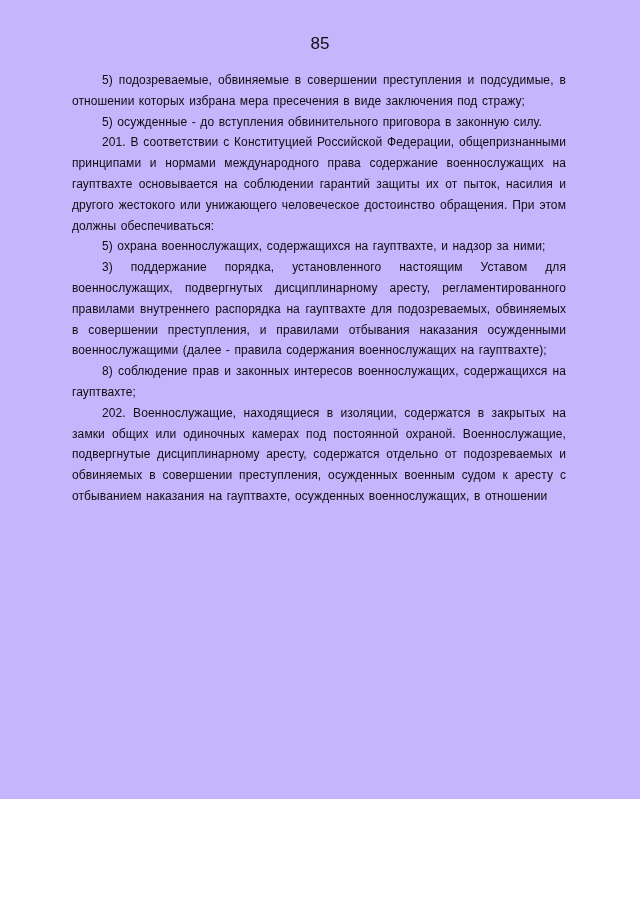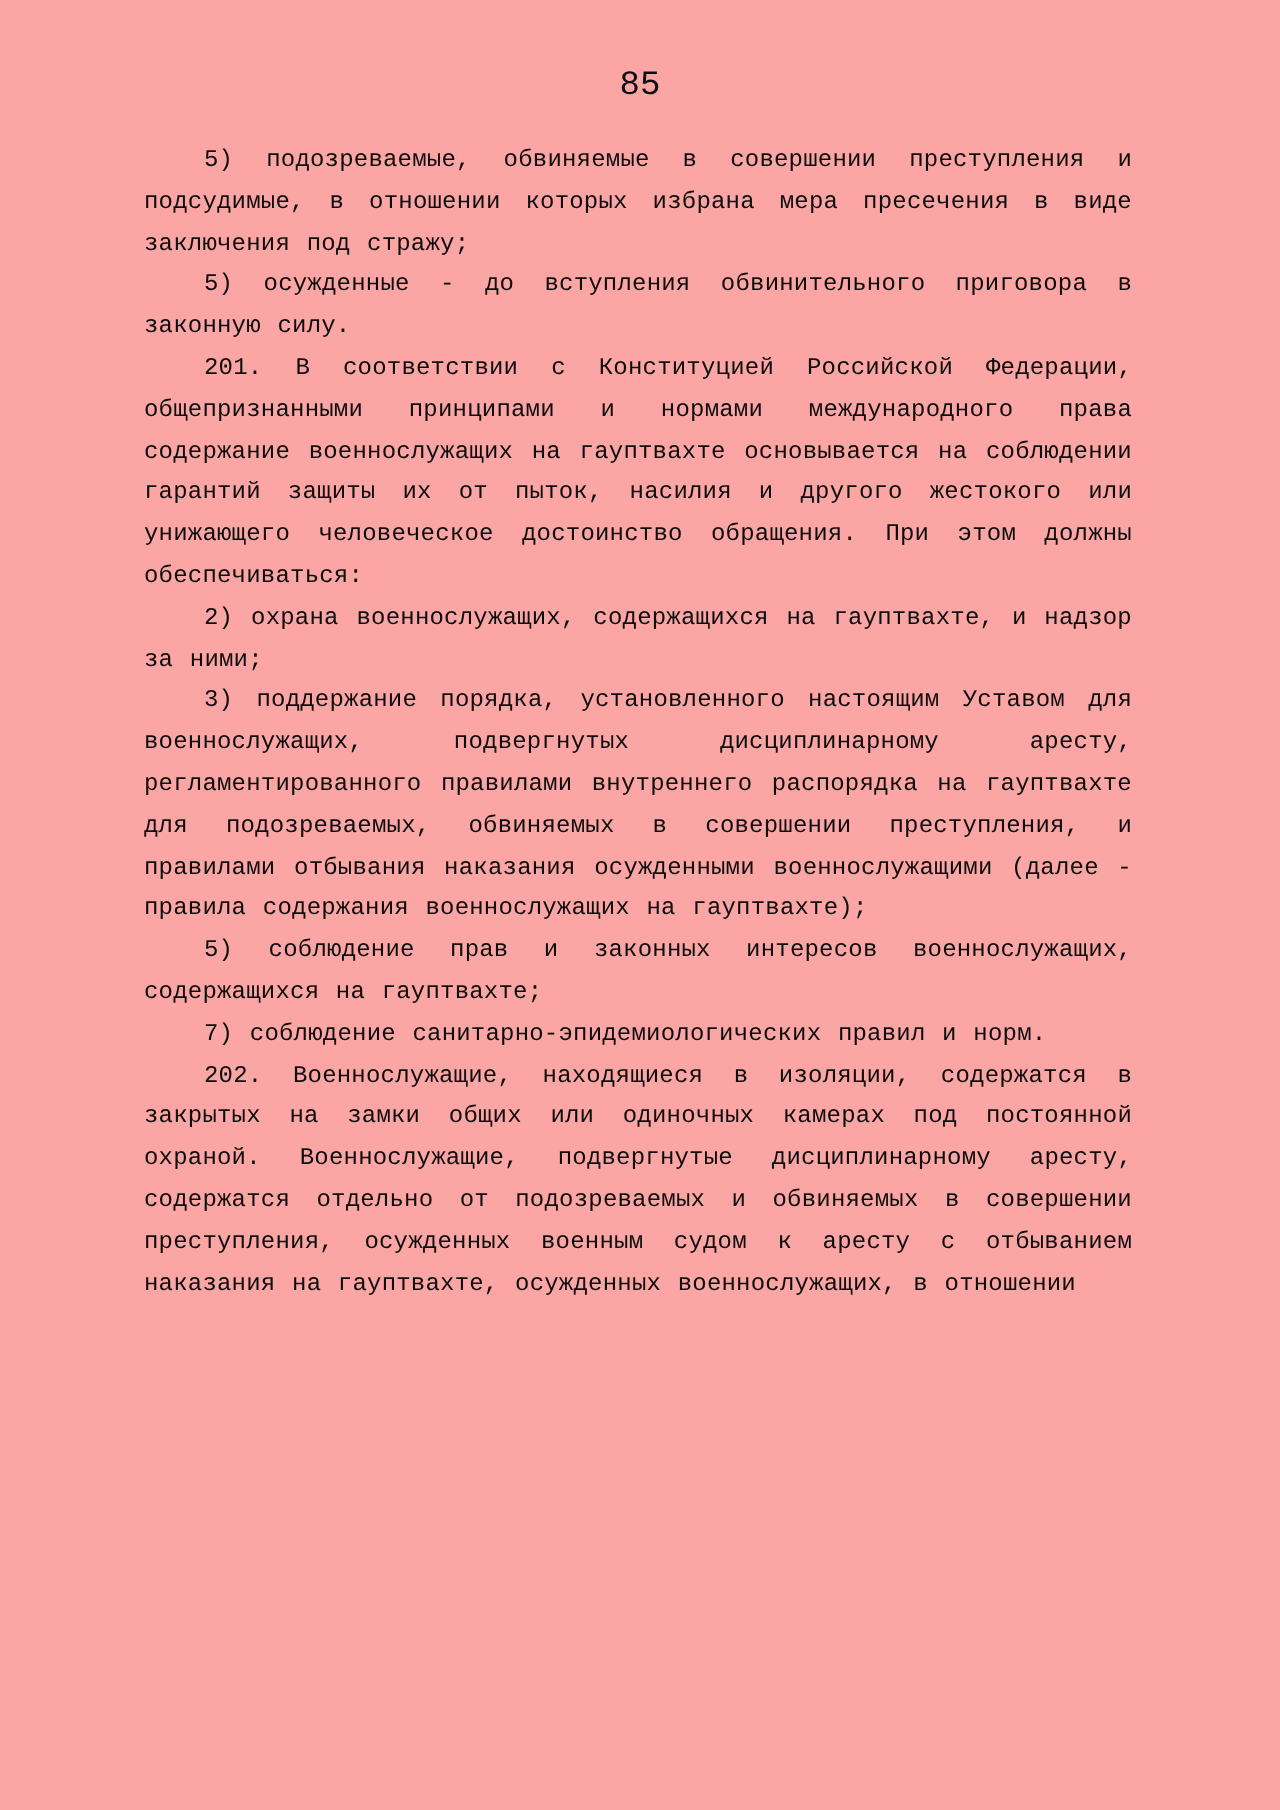--- a/index.html
+++ b/index.html
@@ -3,24 +3,24 @@
 <meta charset="utf-8">
 <style>
   html, body {
     margin: 0;
     padding: 0;
     background: #ffffff;
   }
   .page {
     position: relative;
     width: 640px;
-    height: 905px;
-    background: #fca5a5;
+    height: 799px;
+    background: #c4b5fd;
     color: #0d0d0d;
-    font-family: Liberation Mono, monospace;
+    font-family: Liberation Sans, sans-serif;
     overflow: hidden;
     box-sizing: border-box;
   }
   .page-number {
     position: absolute;
     top: 34px;
     left: 0;
     width: 100%;
     text-align: center;
     font-size: 17px;
@@ -46,19 +46,18 @@
 </style>
 </head>
 <body>
 
 <div class="page">
   <div class="page-number">85</div>
   <div class="content">
       <p class="para">5) подозреваемые, обвиняемые в совершении преступления и подсудимые, в отношении которых избрана мера пресечения в виде заключения под стражу;</p>
       <p class="para">5) осужденные - до вступления обвинительного приговора в законную силу.</p>
       <p class="para">201. В соответствии с Конституцией Российской Федерации, общепризнанными принципами и нормами международного права содержание военнослужащих на гауптвахте основывается на соблюдении гарантий защиты их от пыток, насилия и другого жестокого или унижающего человеческое достоинство обращения. При этом должны обеспечиваться:</p>
-      <p class="para">2) охрана военнослужащих, содержащихся на гауптвахте, и надзор за ними;</p>
+      <p class="para">5) охрана военнослужащих, содержащихся на гауптвахте, и надзор за ними;</p>
       <p class="para">3) поддержание порядка, установленного настоящим Уставом для военнослужащих, подвергнутых дисциплинарному аресту, регламентированного правилами внутреннего распорядка на гауптвахте для подозреваемых, обвиняемых в совершении преступления, и правилами отбывания наказания осужденными военнослужащими (далее - правила содержания военнослужащих на гауптвахте);</p>
-      <p class="para">5) соблюдение прав и законных интересов военнослужащих, содержащихся на гауптвахте;</p>
-      <p class="para">7) соблюдение санитарно-эпидемиологических правил и норм.</p>
+      <p class="para">8) соблюдение прав и законных интересов военнослужащих, содержащихся на гауптвахте;</p>
       <p class="para">202. Военнослужащие, находящиеся в изоляции, содержатся в закрытых на замки общих или одиночных камерах под постоянной охраной. Военнослужащие, подвергнутые дисциплинарному аресту, содержатся отдельно от подозреваемых и обвиняемых в совершении преступления, осужденных военным судом к аресту с отбыванием наказания на гауптвахте, осужденных военнослужащих, в отношении</p>
     </div>
 </div>
 
 </body></html>

